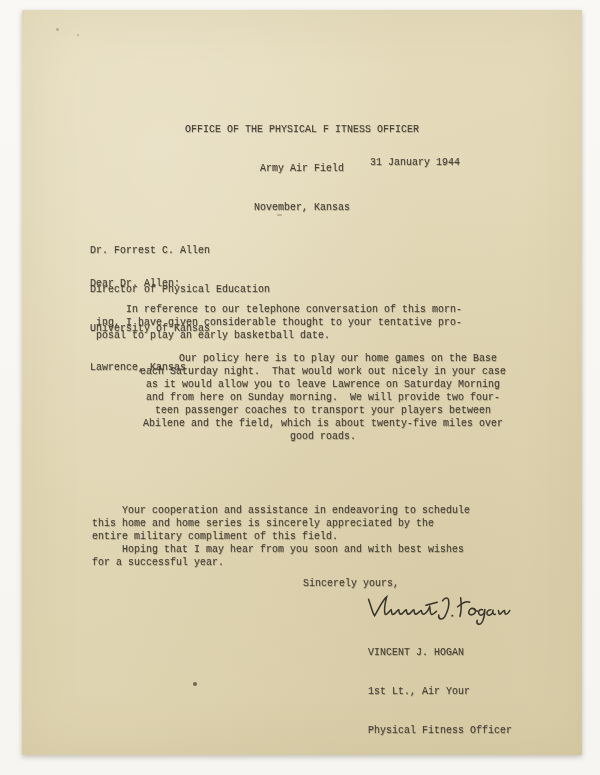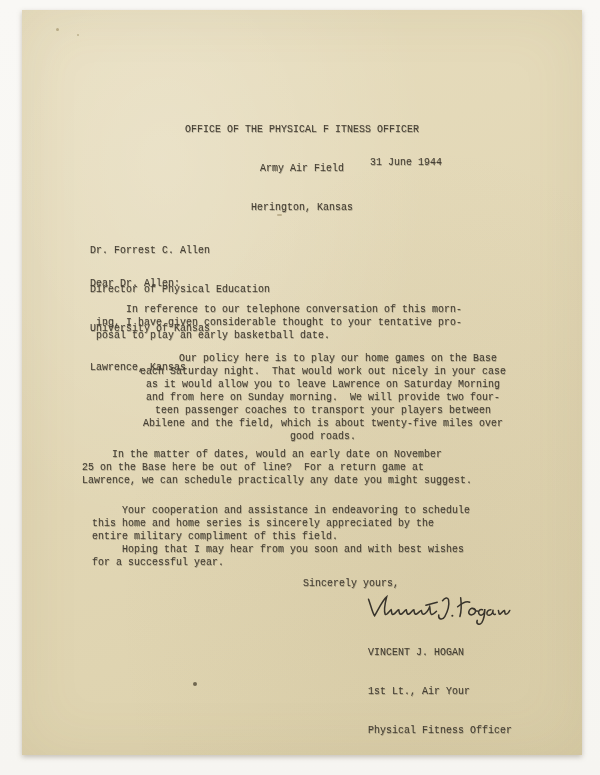--- a/index.html
+++ b/index.html
@@ -60,47 +60,44 @@
 </style>
 </head>
 <body>
 
 <div class="scan">
   <div class="paper">
 
     <div class="ink letterhead">
       <div>OFFICE OF THE PHYSICAL F ITNESS OFFICER</div>
       <div>Army Air Field</div>
-      <div>Herington, Kansas</div>
+      <div>November, Kansas</div>
     </div>
 
-    <div class="ink date">31 June 1944</div>
+    <div class="ink date">31 January 1944</div>
 
     <div class="ink recipient">
       <div>Dr. Forrest C. Allen</div>
       <div>Director of Physical Education</div>
       <div>University of Kansas</div>
       <div>Lawrence, Kansas</div>
     </div>
 
     <div class="ink salutation">Dear Dr. Allen:</div>
 
     <p class="ink para p1">     In reference to our telephone conversation of this morn-
 ing, I have given considerable thought to your tentative pro-
 posal to play an early basketball date.</p>
     <p class="ink para p2">     Our policy here is to play our home games on the Base
 each Saturday night.  That would work out nicely in your case
 as it would allow you to leave Lawrence on Saturday Morning
 and from here on Sunday morning.  We will provide two four-
 teen passenger coaches to transport your players between
 Abilene and the field, which is about twenty-five miles over
 good roads.</p>
-    <p class="ink para p3">     In the matter of dates, would an early date on November
-25 on the Base here be out of line?  For a return game at
-Lawrence, we can schedule practically any date you might suggest.</p>
     <p class="ink para p4">     Your cooperation and assistance in endeavoring to schedule
 this home and home series is sincerely appreciated by the
 entire military compliment of this field.</p>
     <p class="ink para p5">     Hoping that I may hear from you soon and with best wishes
 for a successful year.</p>
 
     <div class="ink closing">Sincerely yours,</div>
 
     <svg class="sig" viewBox="0 0 196 50" aria-label="Vincent J. Hogan">
       <path d="M6,12 C9,20 11,30 14,34 C18,28 24,14 30,9 C28,17 26,27 28,32 C30,34 34,27 36,26 C37,29 36,33 39,32 C42,31 44,26 46,26 C47,29 46,32 49,32 C52,31 54,26 56,26 C57,29 56,32 59,32 C62,31 64,26 66,26 C67,29 66,32 69,32 C72,31 74,27 76,27 C77,30 76,32 79,32 C82,31 85,27 87,22 C88,26 87,30 89,32 C91,33 94,30 96,28"></path>

